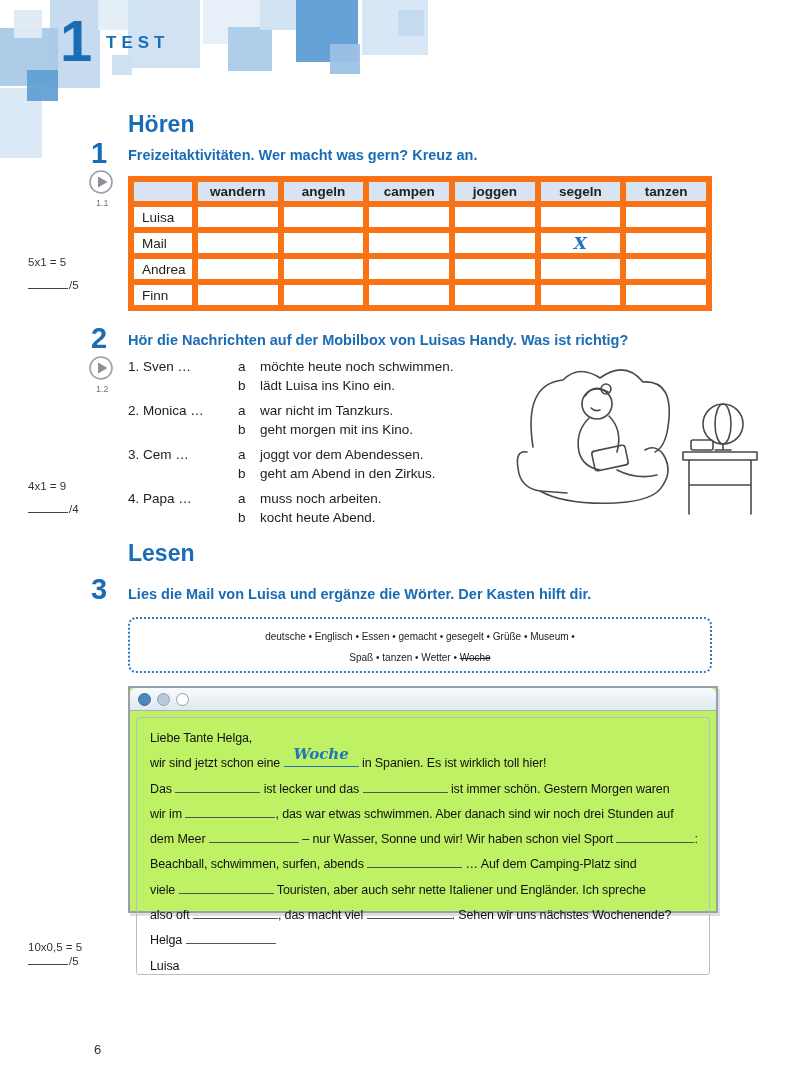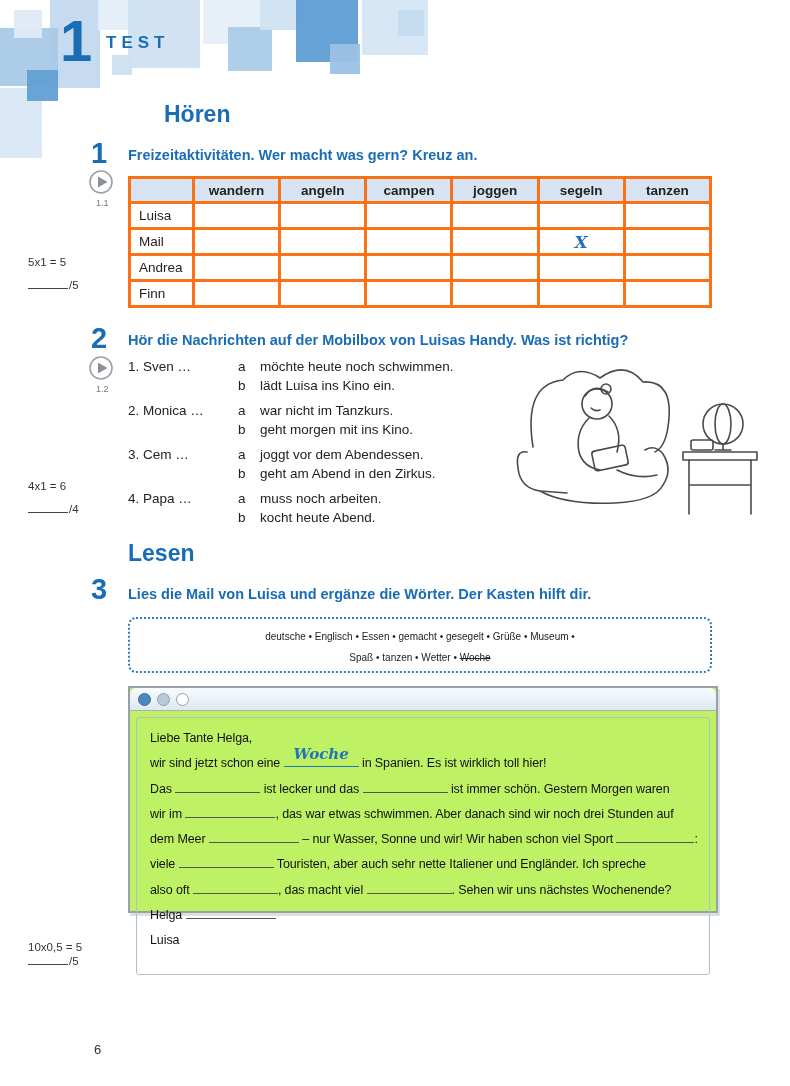--- a/index.html
+++ b/index.html
@@ -8,36 +8,36 @@
     position:relative; width:790px; height:1086px; background:#fff;
     font-family:"Liberation Sans", sans-serif; color:#222; overflow:hidden;
   }
   #decor { position:absolute; left:0; top:0; width:790px; height:170px; z-index:1; }
   .sq { position:absolute; opacity:.95; }
 
   .unit-number { position:absolute; left:60px; top:12px; font-size:58px; line-height:1; font-weight:bold; color:#1a6cb5; z-index:2; }
   .unit-label  { position:absolute; left:106px; top:33px; font-size:17px; font-weight:bold; letter-spacing:5px; color:#1a6cb5; z-index:2; }
 
   .section-heading { position:absolute; left:128px; font-size:23px; font-weight:bold; color:#1a6cb5; z-index:2; }
-  #heading-hoeren { top:101px;margin-left:36px; }
+  #heading-hoeren { top:111px; }
   #heading-lesen  { top:540px; }
 
   .ex-number { position:absolute; left:91px; font-size:29px; line-height:1; font-weight:bold; color:#1a6cb5; }
   .ex-instruction { position:absolute; left:128px; font-size:14.5px; font-weight:bold; color:#1a6cb5; }
   #ex1-number { top:139px; } #ex1-instruction { top:147px; }
   #ex2-number { top:324px; } #ex2-instruction { top:332px; }
   #ex3-number { top:575px; } #ex3-instruction { top:586px; }
 
   .play { position:absolute; left:88px; }
   #play1 { top:169px; } #play2 { top:355px; }
   .track { position:absolute; left:96px; font-size:9px; color:#777; }
   #track1 { top:198px; } #track2 { top:384px; }
 
   .ex1-table { position:absolute; left:128px; top:176px; width:584px; border-collapse:collapse; table-layout:fixed; z-index:2; }
-  .ex1-table th, .ex1-table td { border:3px solid #f97316; font-size:13.5px; height:26px; text-align:center; }
+  .ex1-table th, .ex1-table td { border:6px solid #f97316; font-size:13.5px; height:26px; text-align:center; }
   .ex1-table th { background:#d8e4f2; font-weight:bold; height:25px; }
   .ex1-table .namecol { width:64px; text-align:left; padding-left:8px; }
   .hand { font-family:"DejaVu Serif", serif; font-style:italic; font-weight:bold; color:#2373ba; }
   .mark { font-size:17px; }
 
   .margin-note { position:absolute; left:28px; font-size:11.5px; color:#333; }
   .score-blank { display:inline-block; width:40px; height:11px; border-bottom:1px solid #444; margin-right:1px; }
   #score1-formula { top:256px; } #score1-line { top:278px; }
   #score2-formula { top:480px; } #score2-line { top:502px; }
   #score3-formula { top:932px;margin-top:9px; } #score3-line { top:954px; }
@@ -250,21 +250,21 @@
         <path d="M178,100 L252,100 L252,108 L178,108 Z"></path>
         <path d="M184,108 L184,162 M246,108 L246,162 M184,133 L246,133"></path>
         <circle cx="218" cy="72" r="20"></circle>
         <ellipse cx="218" cy="72" rx="8" ry="20"></ellipse>
         <path d="M218,92 L218,98 M210,98 L226,98"></path>
         <rect x="186" y="88" width="22" height="10" rx="2"></rect>
       </g>
     </svg>
   </div>
 
-  <div id="score2-formula" class="margin-note">4x1 = 6</div>
+  <div id="score2-formula" class="margin-note">4x1 = 9</div>
   <div id="score2-line" class="margin-note"><span class="score-blank"></span><span>/4</span></div>
 
   <h2 id="heading-lesen" class="section-heading">Lesen</h2>
 
   <div id="ex3-number" class="ex-number">3</div>
   <div id="ex3-instruction" class="ex-instruction">Lies die Mail von Luisa und ergänze die Wörter. Der Kasten hilft dir.</div>
 
   <div id="word-box">
     <div>deutsche • Englisch • Essen • gemacht • gesegelt • Grüße • Museum •</div>
     <div><span>Spaß • tanzen • Wetter • </span><s>Woche</s></div>
@@ -275,20 +275,21 @@
       <span class="win-dot dot1"></span>
       <span class="win-dot dot2"></span>
       <span class="win-dot dot3"></span>
     </div>
     <div id="email-body">
         <div class="mail-line"><span>Liebe Tante Helga,</span></div>
         <div class="mail-line"><span>wir sind jetzt schon eine </span><span class="blank hw-blank" style="width: 75px;"><span class="hand hw">Woche</span></span><span> in Spanien. Es ist wirklich toll hier!</span></div>
         <div class="mail-line"><span>Das </span><span class="blank" style="width: 85px;"></span><span> ist lecker und das </span><span class="blank" style="width: 85px;"></span><span> ist immer schön. Gestern Morgen waren</span></div>
         <div class="mail-line"><span>wir im </span><span class="blank" style="width: 90px;"></span><span>, das war etwas schwimmen. Aber danach sind wir noch drei Stunden auf</span></div>
         <div class="mail-line"><span>dem Meer </span><span class="blank" style="width: 90px;"></span><span> – nur Wasser, Sonne und wir! Wir haben schon viel Sport </span><span class="blank" style="width: 78px;"></span><span>:</span></div>
+        <div class="mail-line"><span>Beachball, schwimmen, surfen, abends </span><span class="blank" style="width: 95px;"></span><span> … Auf dem Camping-Platz sind</span></div>
         <div class="mail-line"><span>viele </span><span class="blank" style="width: 95px;"></span><span> Touristen, aber auch sehr nette Italiener und Engländer. Ich spreche</span></div>
         <div class="mail-line"><span>also oft </span><span class="blank" style="width: 85px;"></span><span>, das macht viel </span><span class="blank" style="width: 85px;"></span><span>. Sehen wir uns nächstes Wochenende?</span></div>
         <div class="mail-line"><span>Helga </span><span class="blank" style="width: 90px;"></span></div>
         <div class="mail-line"><span>Luisa</span></div>
       </div>
   </div>
 
   <div id="score3-formula" class="margin-note">10x0,5 = 5</div>
   <div id="score3-line" class="margin-note"><span class="score-blank"></span><span>/5</span></div>
 

